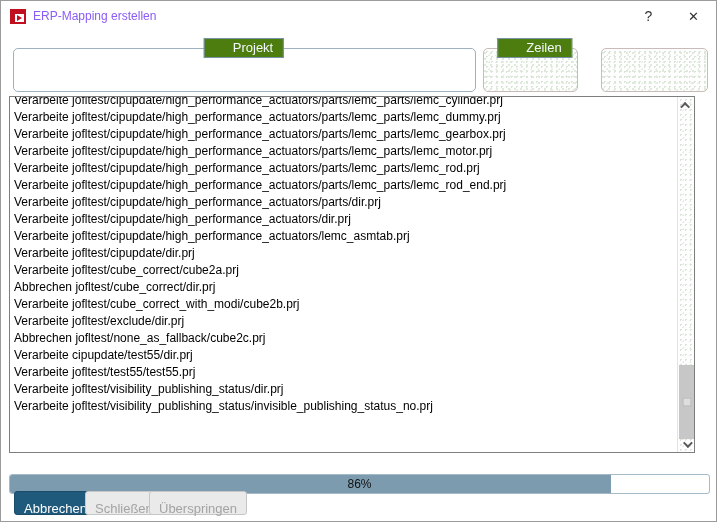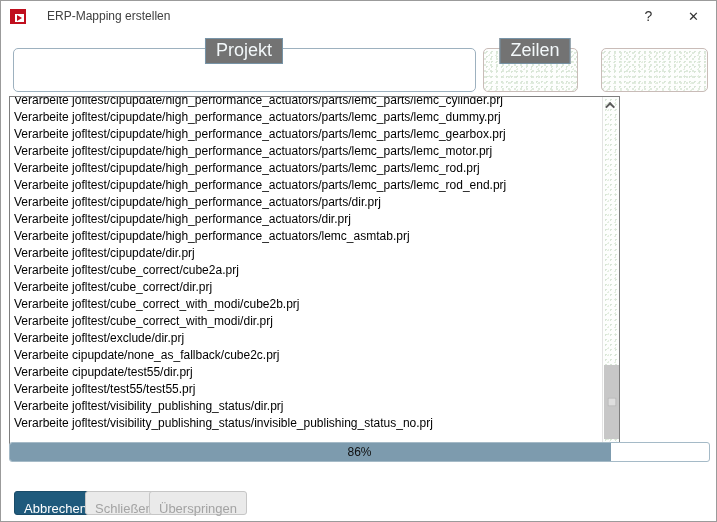--- a/index.html
+++ b/index.html
@@ -23,33 +23,33 @@
   }
   .app-icon .inner {
     position:absolute; right:2px; bottom:2px; width:9px; height:8px;
     background:#ffffff;
   }
   .app-icon .glyph {
     position:absolute; right:4px; bottom:3px; width:0; height:0;
     border-left:5px solid #c00f1e; border-top:3px solid transparent;
     border-bottom:3px solid transparent;
   }
-  .title-text { margin-left:21px; font-size:12px; color:#404040; }
+  .title-text { margin-left:7px; font-size:12px; color:#8b5cf6; }
   .titlebar-spacer { flex:1; }
   .tb-btn {
     width:45px; height:30px; display:flex; align-items:center; justify-content:center;
     font-size:14px; color:#333; background:transparent; border:none; cursor:pointer;
   }
   .tb-btn.close { font-size:13px; }
   
   .badge {
     position:absolute; top:37px; transform:translateX(-50%);
-    background:#737373; color:#f3f8fa;
+    background:#4d7c0f; color:#f3f8fa;
     border:1px solid #7794a7;
-    font-size:18px; padding:1px 10px 2px 10px; white-space:nowrap; z-index:3;
+    font-size:13px; padding:1px 10px 2px 28px; white-space:nowrap; z-index:3;
   }
   .field-projekt {
     position:absolute; left:12px; top:47px; width:463px; height:44px;
     border:1px solid #9db1bf; border-radius:5px; background:#fff;
     font-size:13px; padding:4px 8px; font-family:"Liberation Sans",sans-serif;
     outline:none; z-index:1;
   }
   .dither {
     position:absolute; top:47px; height:44px;
     border:1px solid #c9bcb8; border-radius:5px;
@@ -59,21 +59,21 @@
       radial-gradient(#e4eee1 1px, transparent 1px),
       radial-gradient(#dfeadd 1px, transparent 1px);
     background-size:5px 5px, 7px 7px, 6px 6px;
     background-position:0 0, 2px 3px, 4px 1px;
     z-index:1;
   }
   .dither.zeile { left:482px; width:95px; }
   .dither.zeilen { left:600px; width:107px; }
   
   .log-box {
-    position:absolute; left:8px; top:95px; width:611px; height:357px;
+    position:absolute; left:8px; top:95px; width:686px; height:357px;
     border:1px solid #7e7e7e; background:#fff; overflow:hidden;
   }
   .log-lines {
     position:absolute; left:0; top:-5px; right:17px;
     padding-left:4px;
     font-size:12px; line-height:17px; color:#000; white-space:nowrap;
   }
   
   .vscroll {
     position:absolute; top:0; right:0; bottom:0; width:17px;
@@ -97,21 +97,21 @@
   .scroll-thumb {
     position:absolute; left:1px; width:15px; top:268px; height:74px;
     background:#c7c7c7; cursor:grab;
   }
   .thumb-grip {
     position:absolute; left:50%; top:50%; transform:translate(-50%,-50%);
     width:9px; height:9px; background:#dedede; border:1px solid #b3b3b3;
   }
   
   .progress {
-    position:absolute; left:8px; top:441px; width:701px; height:20px;
+    position:absolute; left:8px; top:473px; width:701px; height:20px;
     border:1px solid #a5bac7; border-radius:3px; background:#fff; overflow:hidden;
   }
   .progress-fill {
     position:absolute; left:0; top:0; bottom:0; width:0;
     background:#7d9bae;
   }
   .progress-label {
     position:absolute; left:0; right:0; top:0; bottom:0;
     display:flex; align-items:center; justify-content:center;
     font-size:12px; color:#101010;
@@ -162,25 +162,24 @@
         <div class="log-line">Verarbeite jofltest/cipupdate/high_performance_actuators/parts/lemc_parts/lemc_dummy.prj</div>
         <div class="log-line">Verarbeite jofltest/cipupdate/high_performance_actuators/parts/lemc_parts/lemc_gearbox.prj</div>
         <div class="log-line">Verarbeite jofltest/cipupdate/high_performance_actuators/parts/lemc_parts/lemc_motor.prj</div>
         <div class="log-line">Verarbeite jofltest/cipupdate/high_performance_actuators/parts/lemc_parts/lemc_rod.prj</div>
         <div class="log-line">Verarbeite jofltest/cipupdate/high_performance_actuators/parts/lemc_parts/lemc_rod_end.prj</div>
         <div class="log-line">Verarbeite jofltest/cipupdate/high_performance_actuators/parts/dir.prj</div>
         <div class="log-line">Verarbeite jofltest/cipupdate/high_performance_actuators/dir.prj</div>
         <div class="log-line">Verarbeite jofltest/cipupdate/high_performance_actuators/lemc_asmtab.prj</div>
         <div class="log-line">Verarbeite jofltest/cipupdate/dir.prj</div>
         <div class="log-line">Verarbeite jofltest/cube_correct/cube2a.prj</div>
-        <div class="log-line">Verarbeite jofltest/cube_correct/dir.prj</div>
+        <div class="log-line">Abbrechen jofltest/cube_correct/dir.prj</div>
         <div class="log-line">Verarbeite jofltest/cube_correct_with_modi/cube2b.prj</div>
-        <div class="log-line">Verarbeite jofltest/cube_correct_with_modi/dir.prj</div>
         <div class="log-line">Verarbeite jofltest/exclude/dir.prj</div>
-        <div class="log-line">Verarbeite cipupdate/none_as_fallback/cube2c.prj</div>
+        <div class="log-line">Abbrechen jofltest/none_as_fallback/cube2c.prj</div>
         <div class="log-line">Verarbeite cipupdate/test55/dir.prj</div>
         <div class="log-line">Verarbeite jofltest/test55/test55.prj</div>
         <div class="log-line">Verarbeite jofltest/visibility_publishing_status/dir.prj</div>
         <div class="log-line">Verarbeite jofltest/visibility_publishing_status/invisible_publishing_status_no.prj</div>
       </div>
     <div class="vscroll">
       <div class="scroll-arrow up">
           <div class="chev up"></div>
         </div>
       <div class="scroll-thumb">

